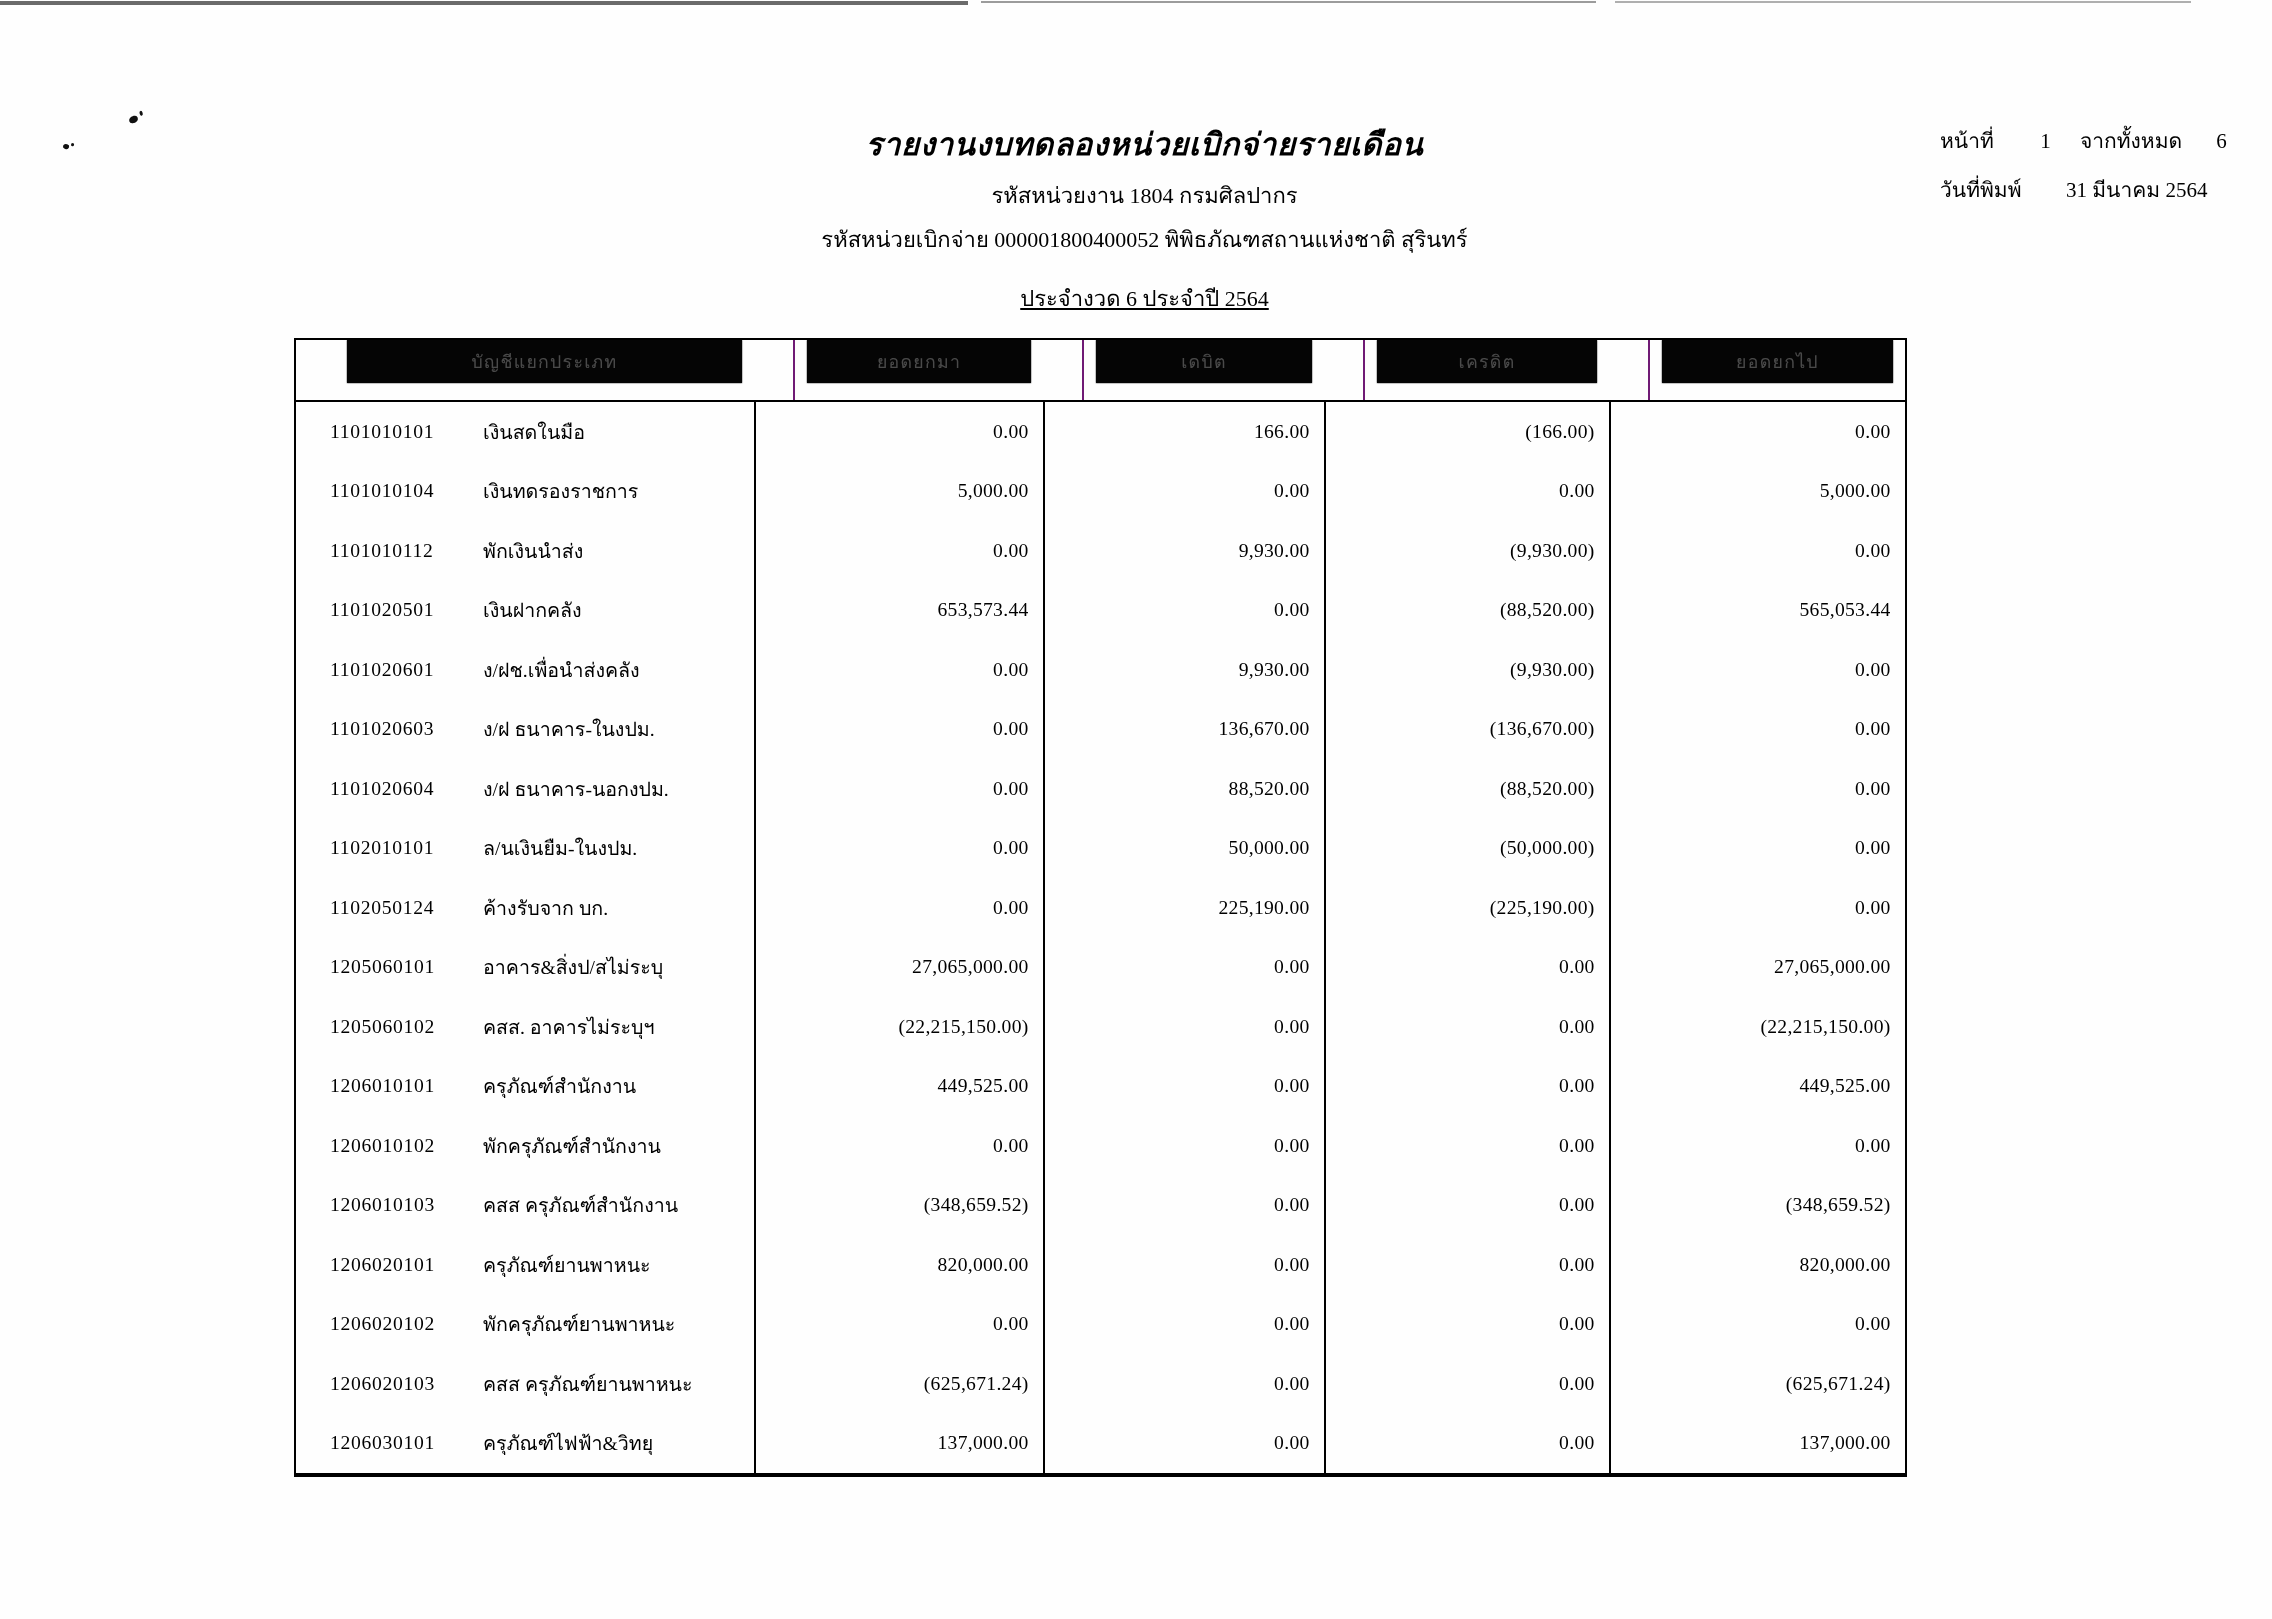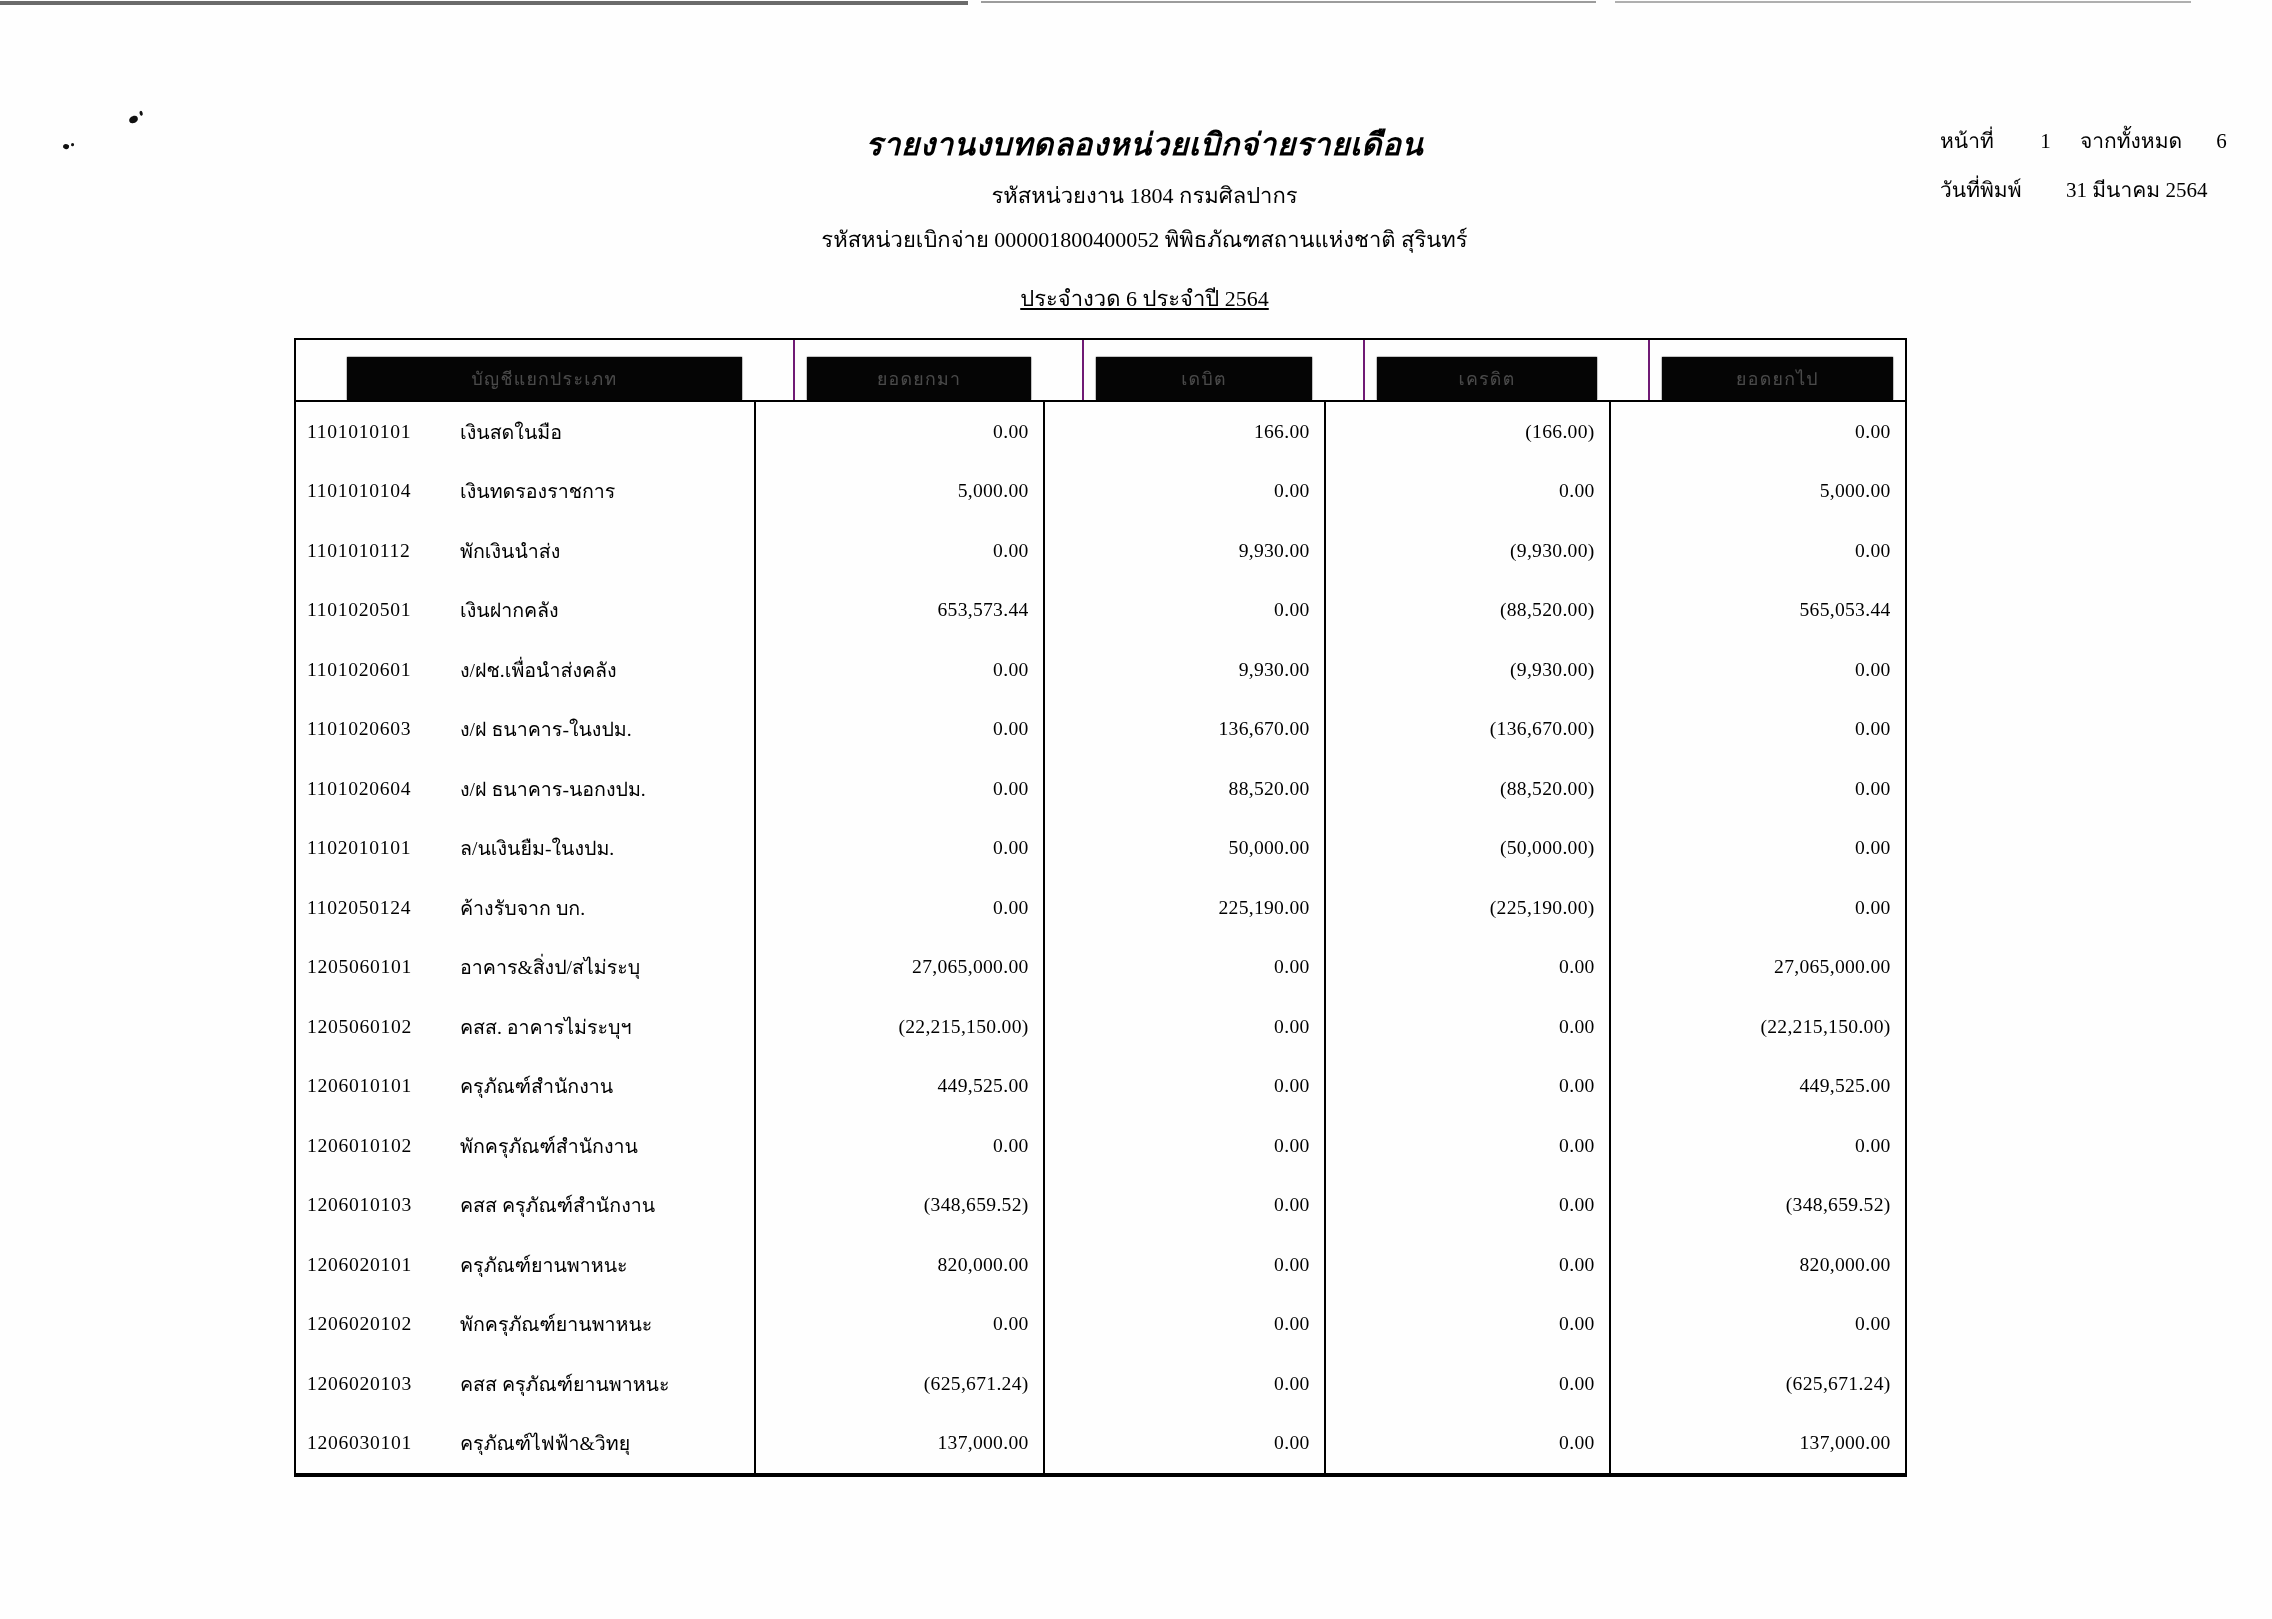--- a/index.html
+++ b/index.html
@@ -47,34 +47,34 @@
   .tb {
     position:absolute; left:294px; top:338px;
     width:1613px; height:1139px;
     border:2.6px solid #000;
     border-bottom-width:4.6px;
     display:flex; flex-direction:column;
     --cols: 458px 289px 281px 285px 1fr;
   }
   .hrow, .trow { display:grid; grid-template-columns:var(--cols); }
   .hrow { height:62px; border-bottom:2.6px solid #000; }
-  .hcell { display:flex; align-items:flex-end; padding:0 11.8px;margin-left:39px; }
+  .hcell { display:flex; align-items:flex-start; padding:0 11.8px;margin-left:39px; }
   .hcell + .hcell { border-left:2px solid #701a75; }
   .hbar {
     width:100%; height:43px; background:#050505;
     display:flex; align-items:center; justify-content:center;
     color:rgba(255,255,255,.28);
     font-size:17.7px; letter-spacing:1.3px;
     box-shadow:0 0 1.3px #000;
   }
   .tbody { flex:1; display:flex; flex-direction:column; }
   .trow { flex:1; }
   .tcell { display:flex; align-items:center; font-size:19.6px; }
   .tcell + .tcell { border-left:2px solid #000; }
-  .cell-acct { padding-left:11px; }
+  .cell-acct { padding-left:11px;margin-left:23px; }
   .acct-code { width:153px; letter-spacing:0.7px; }
   .acct-name { }
   .cell-num { justify-content:flex-end; padding-right:14.4px; letter-spacing:0.3px; }
 </style>
 </head>
 <body>
 
 <div class="page">
 
   <div class="top-streak s1"></div>

